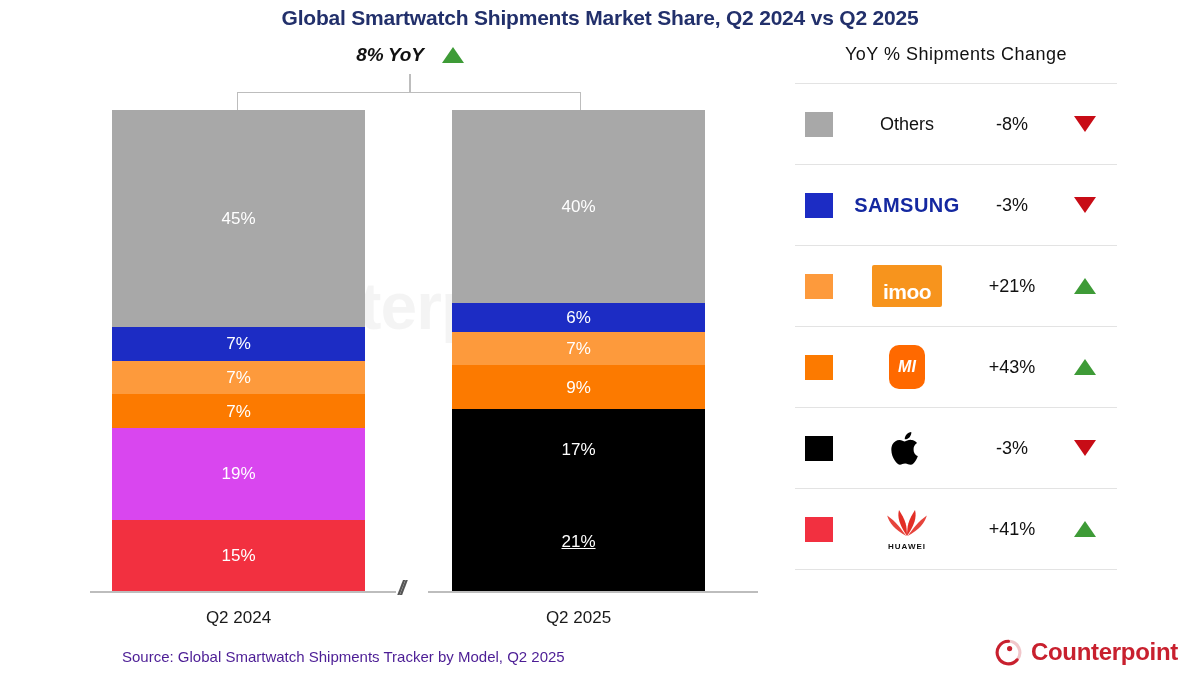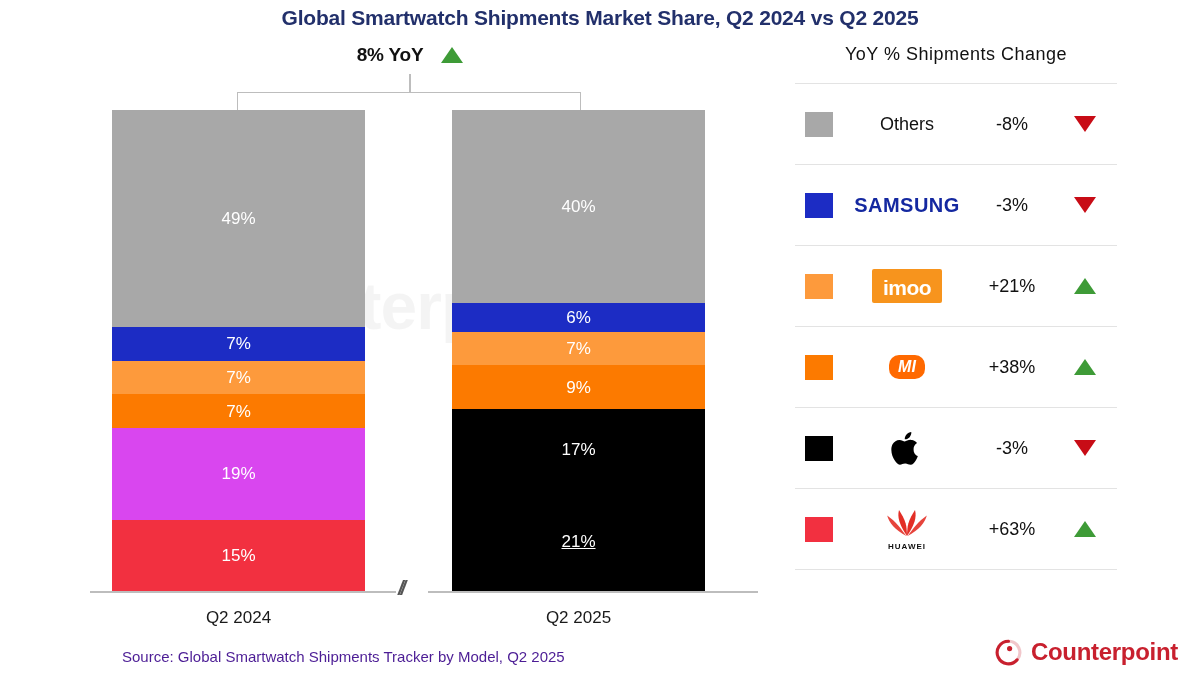--- a/index.html
+++ b/index.html
@@ -34,20 +34,21 @@
   #yoy-callout {
     position: absolute;
     top: 44px;
     left: 240px;
     width: 340px;
     text-align: center;
     display: flex;
     align-items: center;
     justify-content: center;
     gap: 18px;
+    font-style: italic;
   }
   #yoy-callout .yoy-text {
     font-size: 19px;
     font-weight: bold;
     color: #111111;
     letter-spacing: -0.2px;
   }
   .tri-up {
     width: 0; height: 0;
     border-left: 11px solid transparent;
@@ -226,27 +227,27 @@
     font-size: 20px;
     font-weight: bold;
     color: #1428A0;
     letter-spacing: 0.5px;
   }
   .brand-imoo {
     background: #F7941D;
     color: #ffffff;
     font-size: 21px;
     font-weight: bold;
-    padding: 8px 11px 4px 11px;
+    padding: 16px 11px 4px 11px;
     border-radius: 2px;
     letter-spacing: -0.5px;
     line-height: 1.05;
   }
   .brand-mi {
-    width: 36px; height: 24px;
+    width: 36px; height: 44px;
     background: #FF6900;
     border-radius: 10px;
     color: #ffffff;
     display: flex;
     align-items: center;
     justify-content: center;
     font-size: 16px;
     font-weight: bold;
     font-style: italic;
   }
@@ -287,21 +288,21 @@
 </div>
 <div id="yoy-bracket-stem"></div>
 <div id="yoy-bracket"></div>
 
 <div id="watermark">Counterpoint</div>
 
 <div id="plot">
 
   <div class="bar" id="bar-2024">
     <div class="seg" style="flex: 45; background:#A8A8A8;">
-      <span class="seg-label">49%</span>
+      <span class="seg-label">45%</span>
     </div>
     <div class="seg" style="flex: 7; background:#1C2CC4;">
       <span class="seg-label">7%</span>
     </div>
     <div class="seg" style="flex: 7; background:#FD9A3C;">
       <span class="seg-label">7%</span>
     </div>
     <div class="seg" style="flex: 7; background:#FC7A00;">
       <span class="seg-label">7%</span>
     </div>
@@ -378,21 +379,21 @@
     <span class="legend-arrow">
         <span class="tri-up"></span>
       </span>
   </div>
 
   <div class="legend-row">
     <span class="legend-swatch" style="background:#FC7A00;"></span>
     <span class="legend-brand">
       <span class="brand-mi">MI</span>
     </span>
-    <span class="legend-value">+38%</span>
+    <span class="legend-value">+43%</span>
     <span class="legend-arrow">
         <span class="tri-up"></span>
       </span>
   </div>
 
   <div class="legend-row">
     <span class="legend-swatch" style="background:#000000;"></span>
     <span class="legend-brand brand-apple">
       <svg width="34" height="40" viewBox="0 0 34 40" aria-hidden="true">
         <path fill="#000000" d="M23.6 21.2c0-4.1 3.3-6 3.5-6.1-1.9-2.8-4.9-3.2-6-3.2-2.5-.3-5 1.5-6.3 1.5-1.3 0-3.3-1.5-5.4-1.4-2.8.04-5.3 1.6-6.7 4.1-2.9 5-.7 12.4 2.1 16.5 1.4 2 3 4.2 5.1 4.1 2-.08 2.8-1.3 5.3-1.3s3.2 1.3 5.4 1.3c2.2-.04 3.6-2 5-4 1.6-2.3 2.2-4.5 2.2-4.6-.05-.02-4.2-1.6-4.2-6.4z"></path>
@@ -413,21 +414,21 @@
           <g fill="#E2231A">
             <path d="M23 29c-3.5-5-6.2-10-7.5-14.2C14.2 10.5 14 6.6 15 3c2.6 4 5.4 9 6.6 13.2 1 3.5 1.3 8 1.4 12.8z" opacity="0.95"></path>
             <path d="M23 29c3.5-5 6.2-10 7.5-14.2C31.8 10.5 32 6.6 31 3c-2.6 4-5.4 9-6.6 13.2-1 3.5-1.3 8-1.4 12.8z" opacity="0.95"></path>
             <path d="M22.4 29C17 26 12.2 22.5 9.2 19.2 6 15.7 4 12 3.2 8.6c3.6 2.6 8 6.3 11 9.8 2.5 2.9 5.4 6.9 8.2 10.6z" opacity="0.85"></path>
             <path d="M23.6 29c5.4-3 10.2-6.5 13.2-9.8 3.2-3.5 5.2-7.2 6-10.6-3.6 2.6-8 6.3-11 9.8-2.5 2.9-5.4 6.9-8.2 10.6z" opacity="0.85"></path>
           </g>
         </svg>
         <div class="hw-word">HUAWEI</div>
       </span>
     </span>
-    <span class="legend-value">+63%</span>
+    <span class="legend-value">+41%</span>
     <span class="legend-arrow">
         <span class="tri-up"></span>
       </span>
   </div>
 </div>
 
 <div id="counterpoint-logo">
   <svg width="27" height="27" viewBox="0 0 27 27" aria-hidden="true">
     <path d="M13.5 2.2a11.3 11.3 0 1 0 8.6 18.6" fill="none" stroke="#C8202E" stroke-width="3.1" stroke-linecap="round"></path>
     <path d="M22.1 20.8A11.3 11.3 0 0 0 13.5 2.2" fill="none" stroke="#C8202E" stroke-width="3.1" stroke-linecap="round" opacity="0.25"></path>

